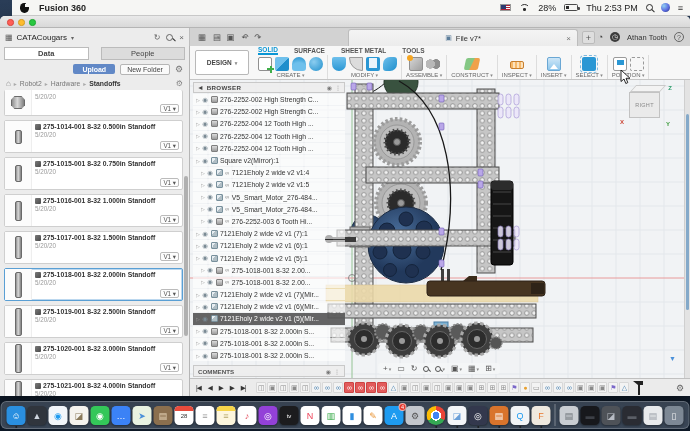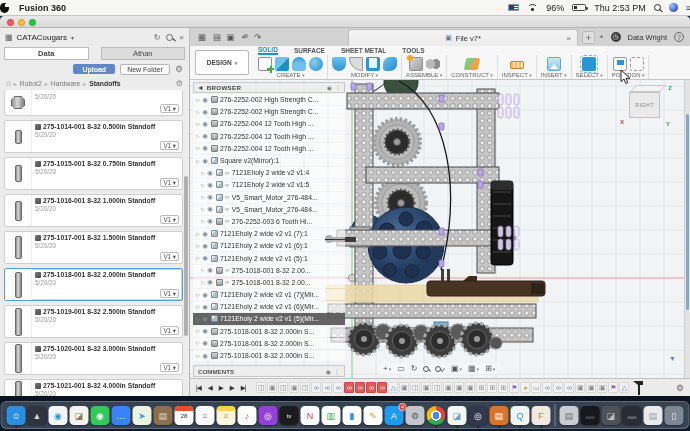--- a/index.html
+++ b/index.html
@@ -1,21 +1,21 @@
 <!DOCTYPE html>
 <html><head>
 <meta charset="utf-8">
 <style>
   *{margin:0;padding:0;box-sizing:border-box;font-family:"Liberation Sans",sans-serif;-webkit-user-select:none}
   body{background:#444;display:flex;justify-content:center}
   .screen{position:relative;width:690px;height:431px;overflow:hidden;
     background:linear-gradient(180deg,#2a3d57 0%,#1c2c44 55%,#0d1826 100%);}
   
-  .menubar{position:absolute;top:0;left:0;right:0;height:16px;background:#f6f6f4;border-bottom:1px solid #c8c8c8;
-    display:flex;align-items:center;padding:0 0;font-size:9px;color:#1b1b1b;z-index:60}
+  .menubar{position:absolute;top:0;left:12px;right:0;height:16px;background:#f6f6f4;border-bottom:1px solid #c8c8c8;
+    display:flex;align-items:center;padding:0 8px;font-size:9px;color:#1b1b1b;z-index:60}
   .apple{width:9px;height:10px;background:radial-gradient(circle at 78% 22%,#f6f6f4 2.1px,#111 2.3px);border-radius:45% 45% 48% 48%;margin-right:10px}
   .mitem{margin-right:11px;color:#222}
   .mitem.app{font-weight:bold}
   .mright{margin-left:auto;display:flex;align-items:center;gap:8px;color:#222}
   .usflag{position:relative;width:11px;height:7px;background:repeating-linear-gradient(180deg,#b22234 0 1px,#fff 1px 2px);border:0.5px solid #999}
   .usflag i{position:absolute;left:0;top:0;width:4.5px;height:3.5px;background:#2c3a70}
   .wifi{position:relative;width:11px;height:8px}
   .wifi::before{content:"";position:absolute;left:0;right:0;top:0;height:9px;border:1.4px solid #2c2c2c;border-radius:50%;clip-path:polygon(0 0,100% 0,50% 50%)}
   .wifi::after{content:"";position:absolute;left:4.2px;bottom:0.5px;width:2.6px;height:2.6px;background:#2c2c2c;border-radius:50%}
   .batt{position:relative;width:14px;height:6.5px;border:1px solid #4a4a4a;border-radius:1.5px}
@@ -183,21 +183,21 @@
 <div class="screen">
 
   <div class="menubar">
     <span class="apple"></span>
     <span class="mitem app">Fusion 360</span>
     <span class="mright">
       <span class="usflag">
           <i></i>
         </span>
       <span class="wifi"></span>
-      <span>96%</span>
+      <span>28%</span>
       <span class="batt"></span>
       <span>Thu 2:53 PM</span>
       <span class="searchico"></span>
       <span class="siri"></span>
       <span class="nclines">≡</span>
     </span>
   </div>
 
   <div class="window">
     <div class="titlebar">
@@ -242,30 +242,30 @@
           </span>
         <div class="doctab">
           <span class="cube">▣</span>
           <span>File v7*</span>
           <span class="x">×</span>
         </div>
         <div class="newtab">+</div>
         <span class="userarea">
           <span class="cico">◔</span>
           <span class="clockico">◷</span>
-          <span>Data Wright</span>
+          <span>Athan Tooth</span>
           <span class="helpico">?</span>
         </span>
       </div>
     </div>
 
     <div class="datapanel">
       <div class="ptabs">
         <span class="ptab active">Data</span>
-        <span class="ptab">Athan</span>
+        <span class="ptab">People</span>
       </div>
       <div class="btnrow">
         <span class="bupload">Upload</span>
         <span class="bnewfolder">New Folder</span>
         <span class="gear">⚙</span>
       </div>
       <div class="breadcrumb" id="breadcrumb">
           <span class="home">⌂</span>
           <span class="sep">▸</span>
           <span class="crumb">Robot2</span>

